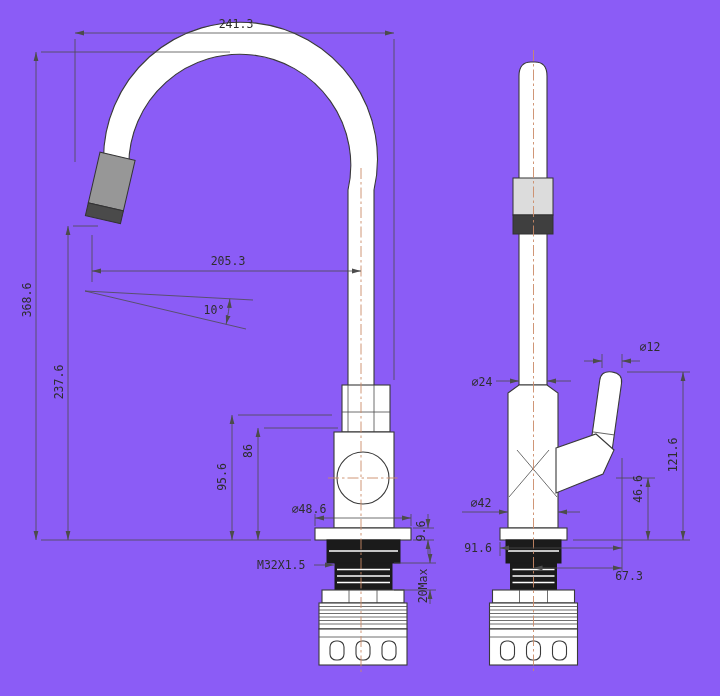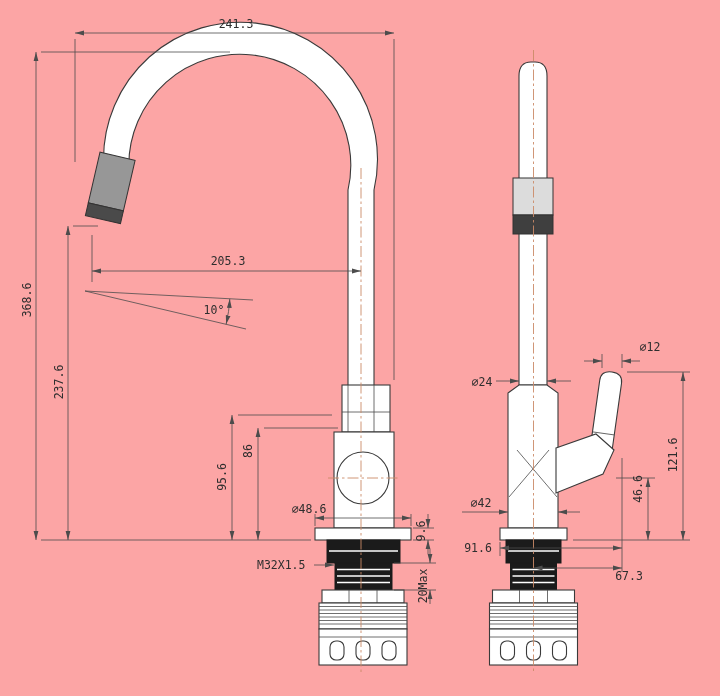--- a/index.html
+++ b/index.html
@@ -1,16 +1,16 @@
 <!DOCTYPE html>
 <html><head>
 <meta charset="utf-8">
 <style>
   html,body { margin:0; padding:0; background:#ffffff; }
-  .page { width:720px; height:696px; background:#fca5a5; position:relative; overflow:hidden;
+  .page { width:720px; height:696px; background:#8b5cf6; position:relative; overflow:hidden;
           font-family:"DejaVu Sans Mono", monospace; }
   .lnf { fill:#ffffff; stroke:#3a3a3a; stroke-width:1.1; }
   .thin{ fill:none;    stroke:#4a4a4a; stroke-width:0.8; }
   .dk  { fill:#1b1b1b; stroke:#1b1b1b; stroke-width:1; }
   .gry { fill:#979797; stroke:#333333; stroke-width:1; }
   .gryd{ fill:#4a4a4a; stroke:#333333; stroke-width:1; }
   .tipl{ fill:#dcdcdc; stroke:#333333; stroke-width:1; }
   .tipd{ fill:#3f3f3f; stroke:#333333; stroke-width:1; }
   .wht { fill:none; stroke:#ffffff; stroke-width:1.3; }
   

